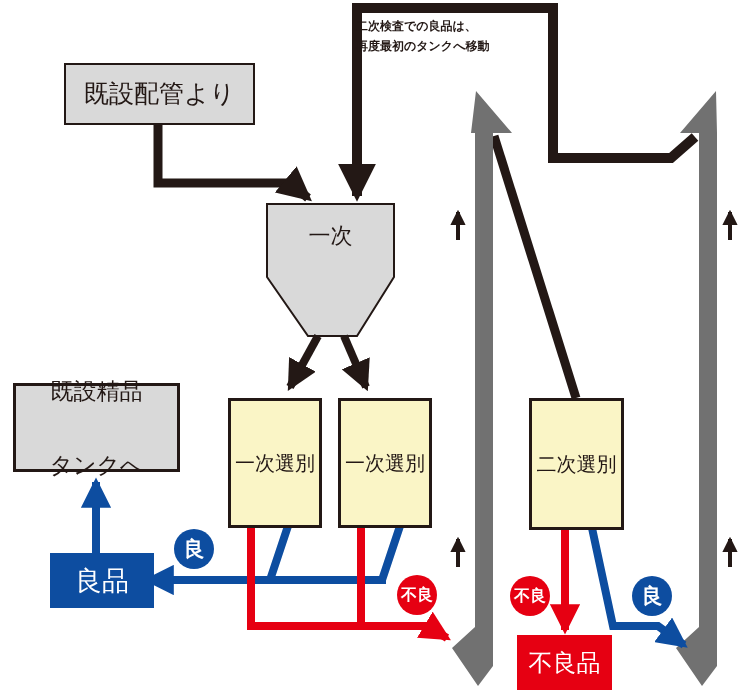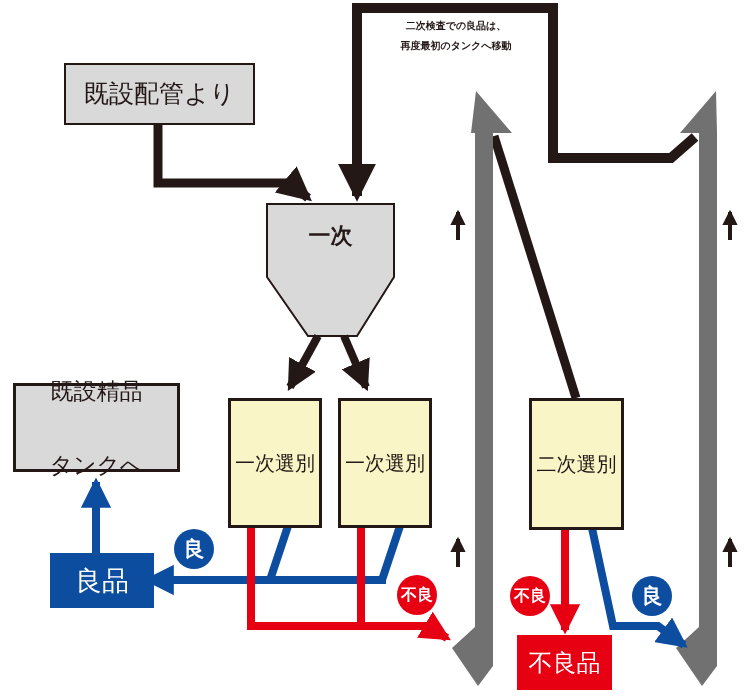--- a/index.html
+++ b/index.html
@@ -18,26 +18,26 @@
   .yellow-box{background:#faf5c6;border:3px solid #231815;}
   .blue-box{background:#0d4da0;color:#ffffff;}
   .red-box{background:#e60012;color:#ffffff;}
   .badge{
     position:absolute;width:40px;height:40px;border-radius:50%;color:#ffffff;
     display:flex;align-items:center;justify-content:center;font-weight:bold;
   }
   .badge.blue{background:#0d4da0;}
   .badge.red{background:#e60012;}
   .note{
-    position:absolute;left:356px;top:16px;width:200px;text-align:center;
-    font-size:10px;font-weight:bold;line-height:20px;
+    position:absolute;left:356px;top:16px;width:200px;text-align:left;
+    font-size:12px;font-weight:bold;line-height:20px;
   }
   .funnel-label{
     position:absolute;left:267px;top:221px;width:127px;text-align:center;
-    font-size:22px;font-weight:bold;line-height:29px;
+    font-size:22px;font-weight:normal;line-height:29px;
   }
 </style>
 </head>
 <body>
 
 <div id="diagram">
 
   <svg id="wires" viewBox="0 0 751 700" xmlns="http://www.w3.org/2000/svg">
     <defs>
       <marker id="ah-k" viewBox="0 0 10 10" refX="8.5" refY="5" markerWidth="3.8" markerHeight="3.8" orient="auto">

